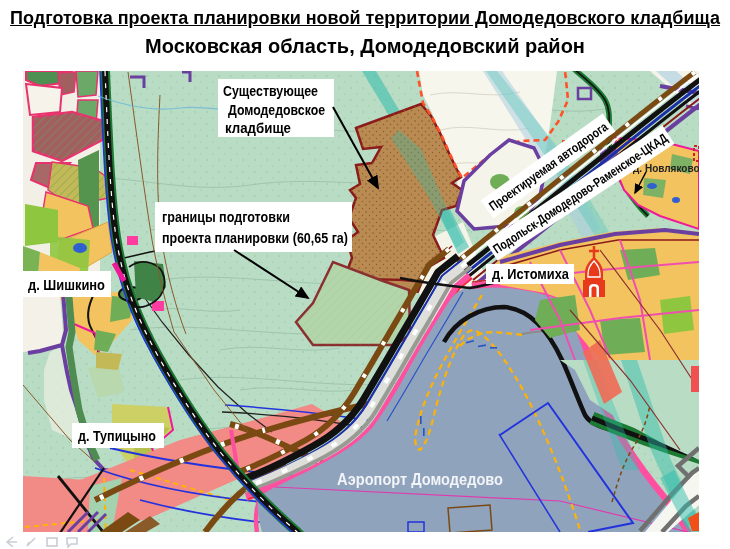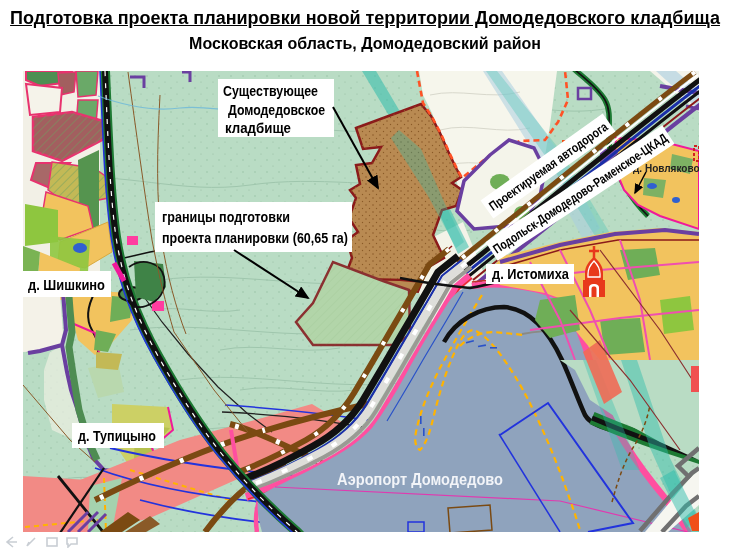--- a/index.html
+++ b/index.html
@@ -1,19 +1,19 @@
 <!DOCTYPE html>
 <html><head>
 <meta charset="utf-8">
 <style>
 html,body{margin:0;padding:0;background:#fff;}
 body{width:730px;height:549px;position:relative;font-family:"Liberation Sans",sans-serif;overflow:hidden;}
 .title{position:absolute;left:0;top:8px;width:730px;text-align:center;font-size:18px;font-weight:bold;color:#000;}
 .title span{text-decoration:underline;margin-top:16px;}
-.subtitle{position:absolute;left:0;top:35px;width:730px;text-align:center;font-size:16px;font-weight:bold;color:#000;}
+.subtitle{position:absolute;left:0;top:35px;width:730px;text-align:center;font-size:20px;font-weight:bold;color:#000;}
 #map{position:absolute;left:23px;top:71px;width:676px;height:461px;}
 </style>
 </head>
 <body>
 
 <div class="title"><span>Подготовка проекта планировки новой территории Домодедовского кладбища</span></div>
 
 <div class="subtitle">Московская область, Домодедовский район</div>
 
 <div id="map">

